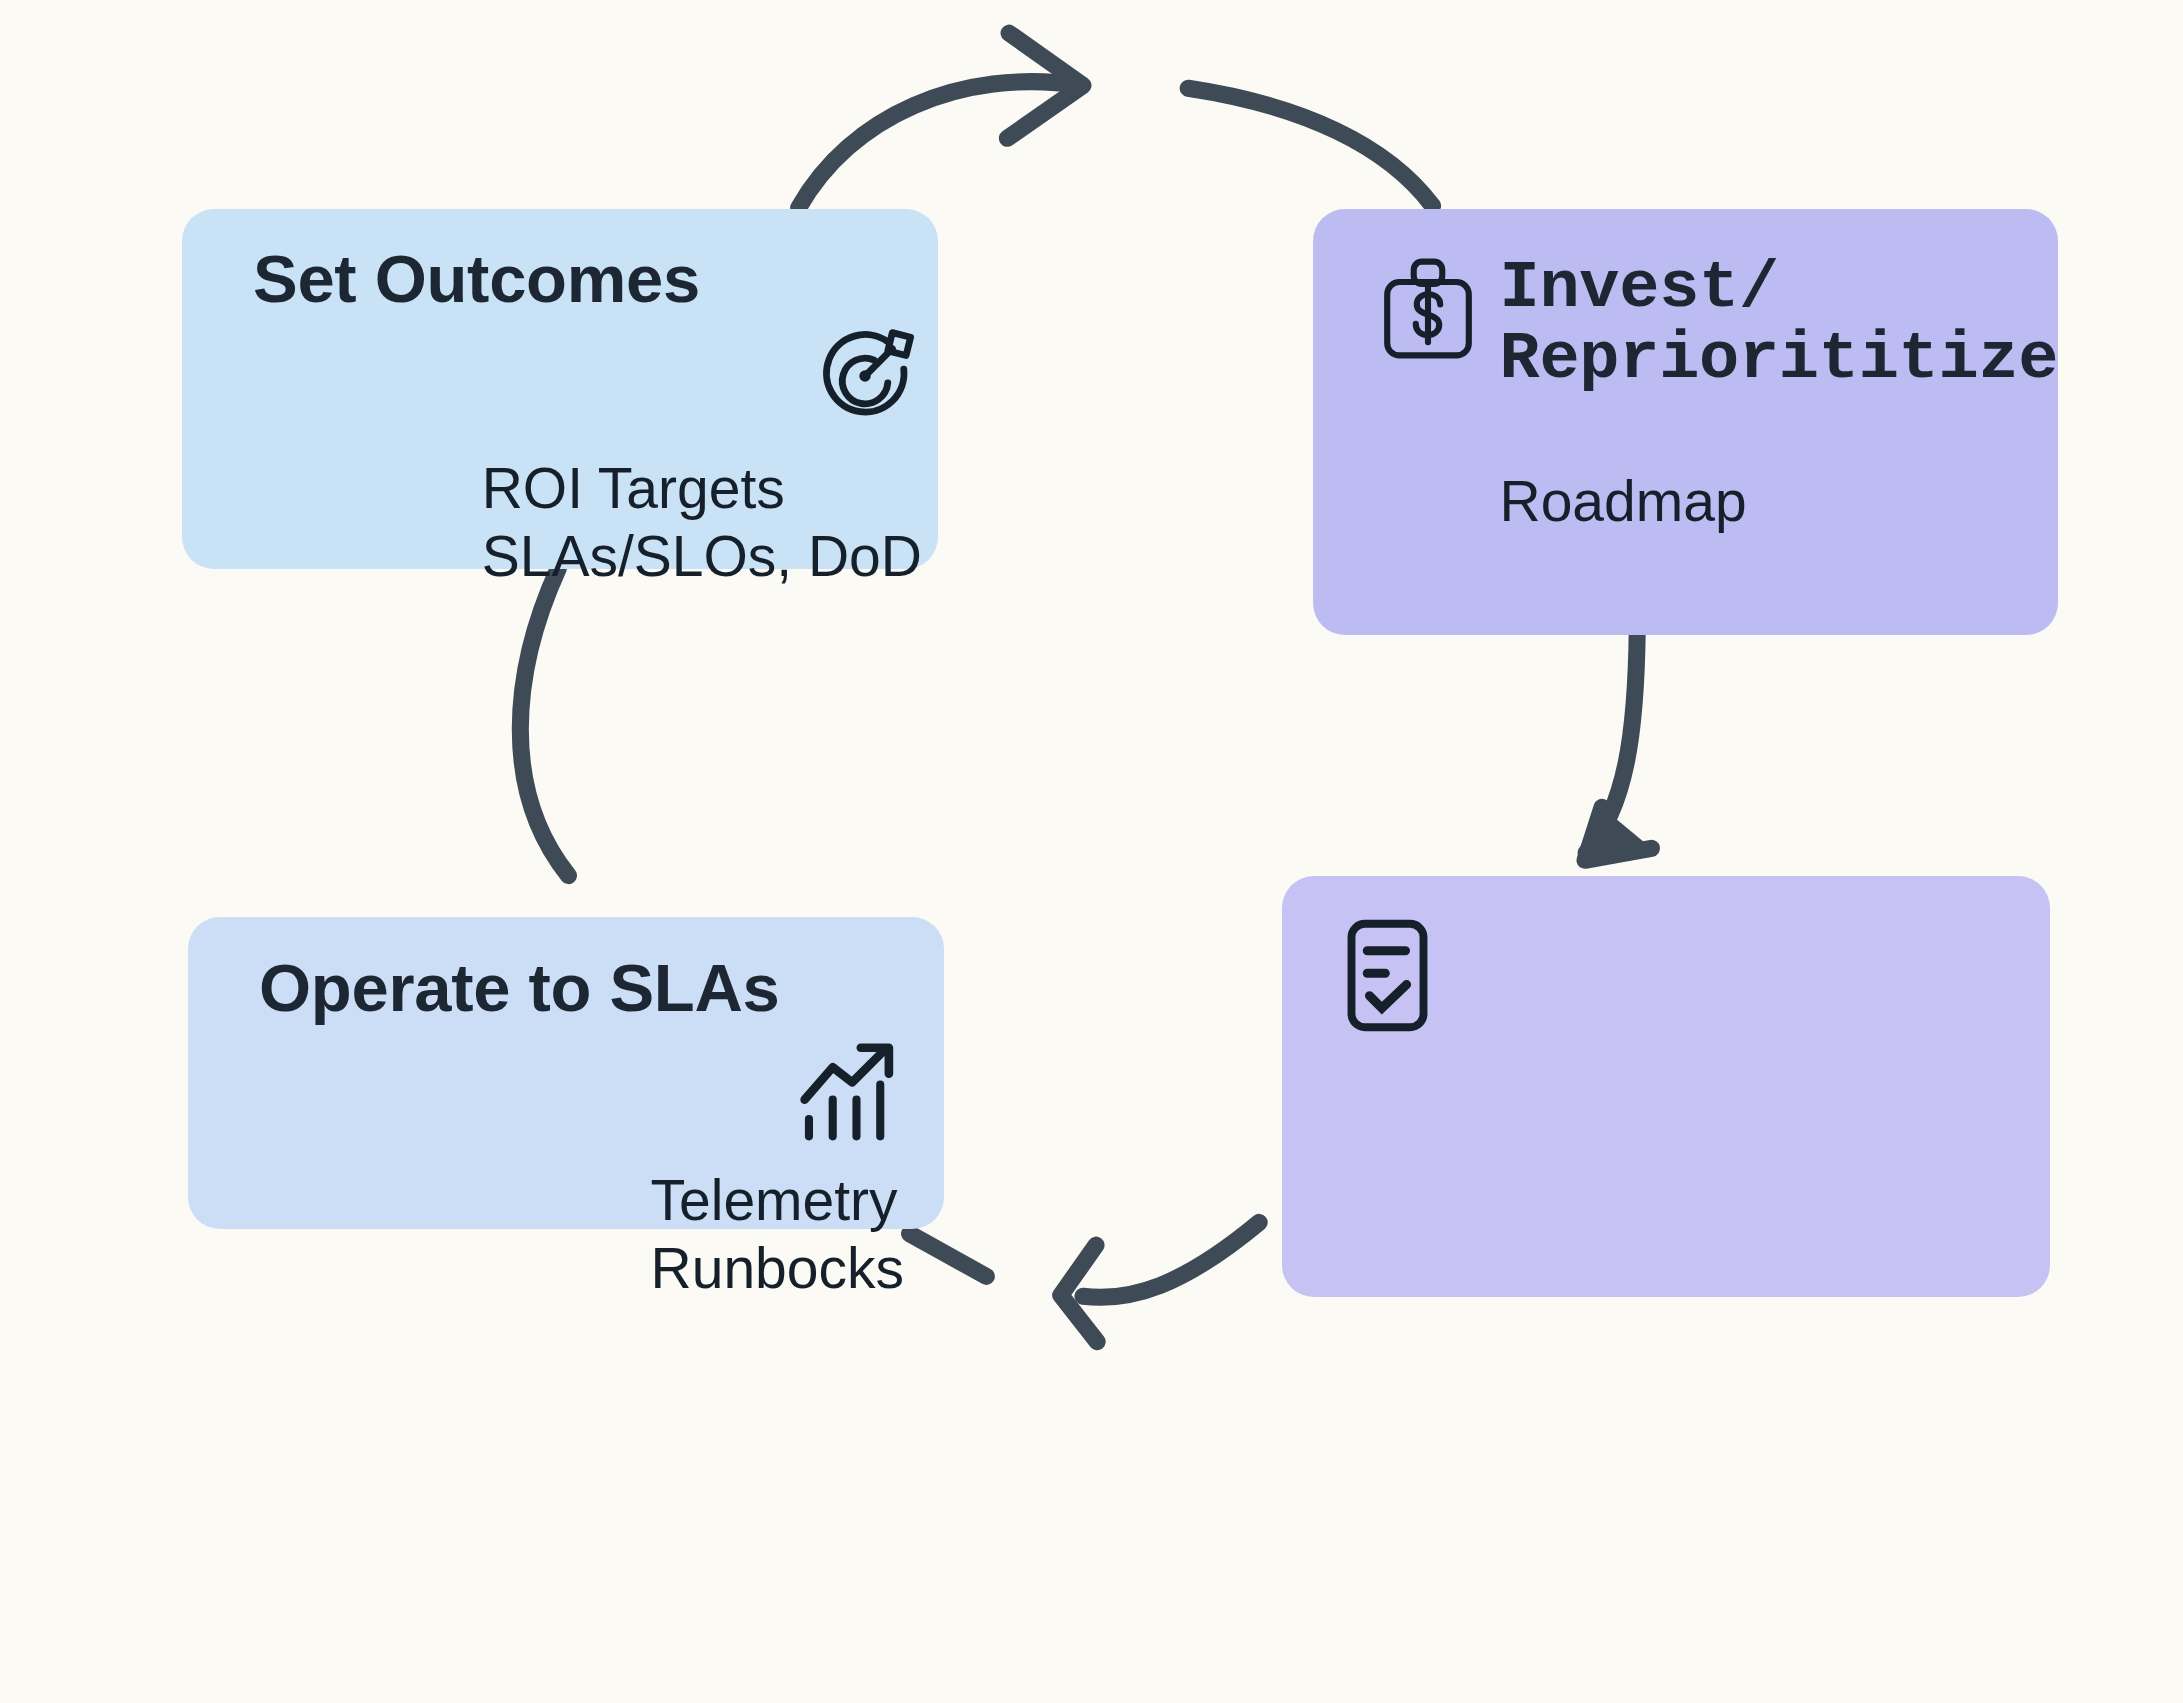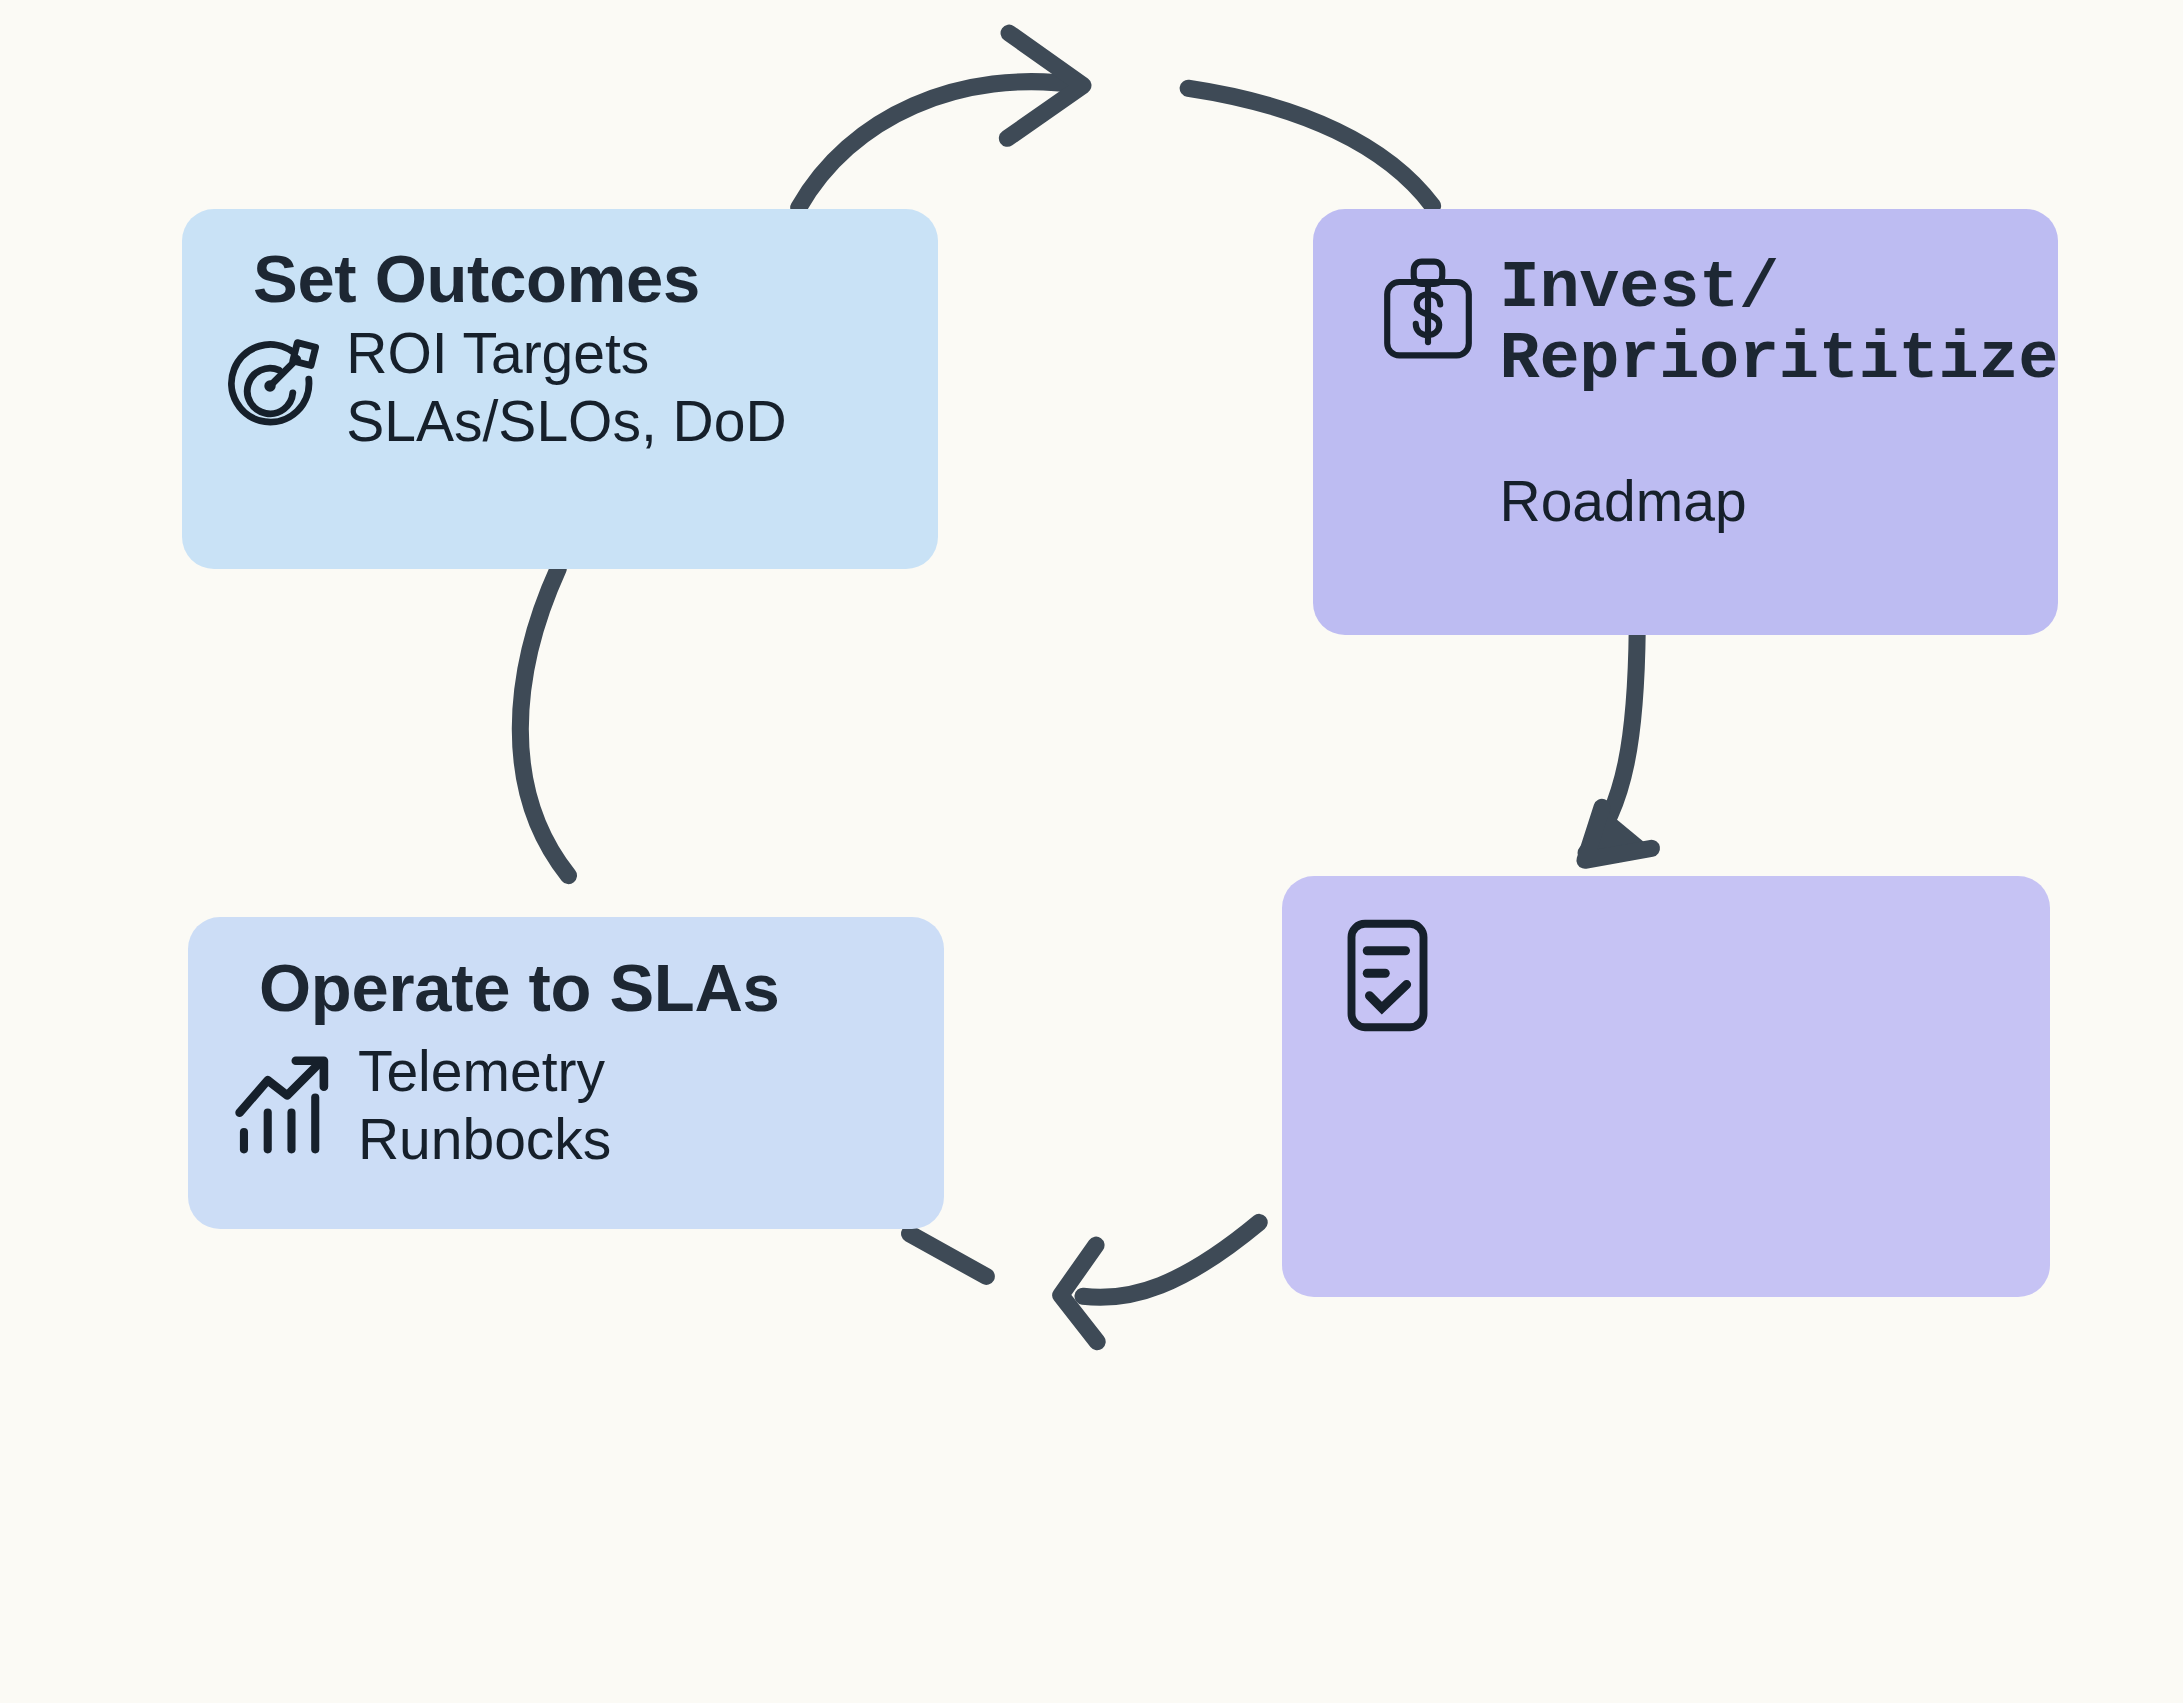--- a/index.html
+++ b/index.html
@@ -37,22 +37,23 @@
     box-sizing: border-box;
   }
   .node-title {
     color: #1d2733;
     font-weight: bold;
     letter-spacing: -0.3px;
     line-height: 1.06;
   }
   .node-body {
     display: flex;
-    align-items: center;
+    align-items: flex-end;
     gap: 19.3px;
+    flex-direction: column;
   }
   .node-icon {
     flex: 0 0 auto;
     display: block;
   }
   .node-lines {
     color: #16202b;
     line-height: 1.2;
     font-weight: 400;
   }

